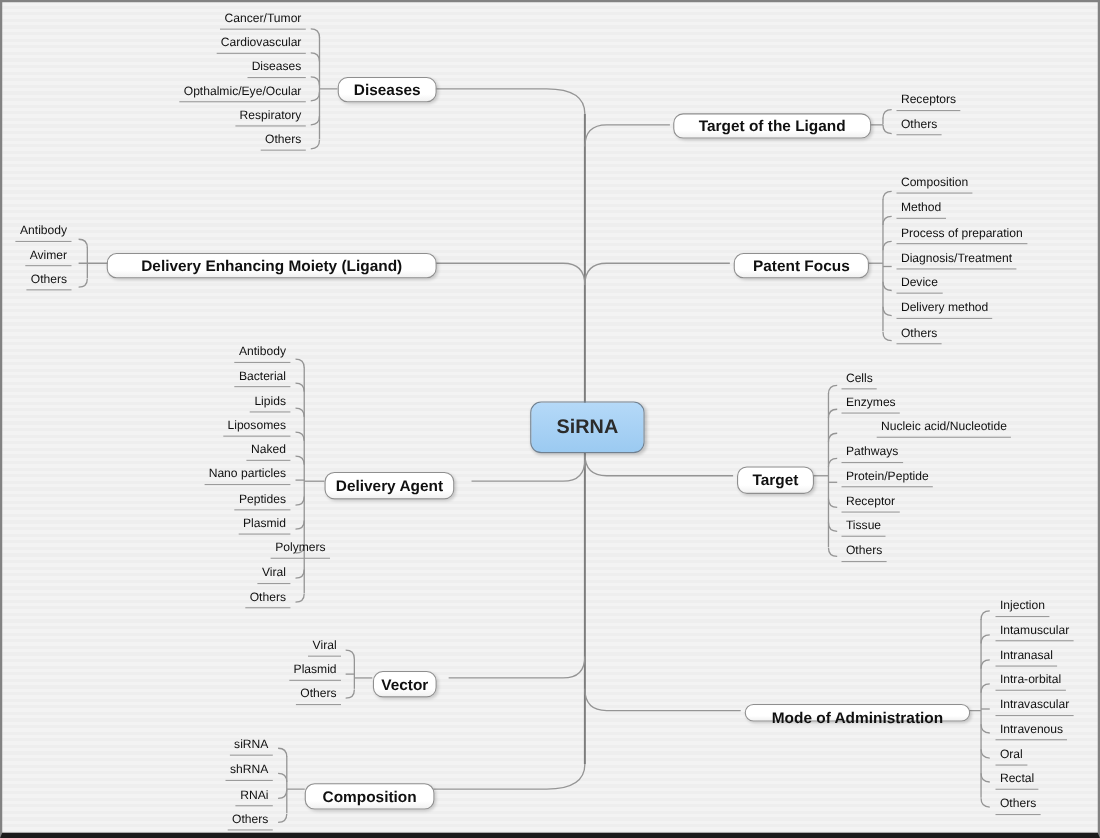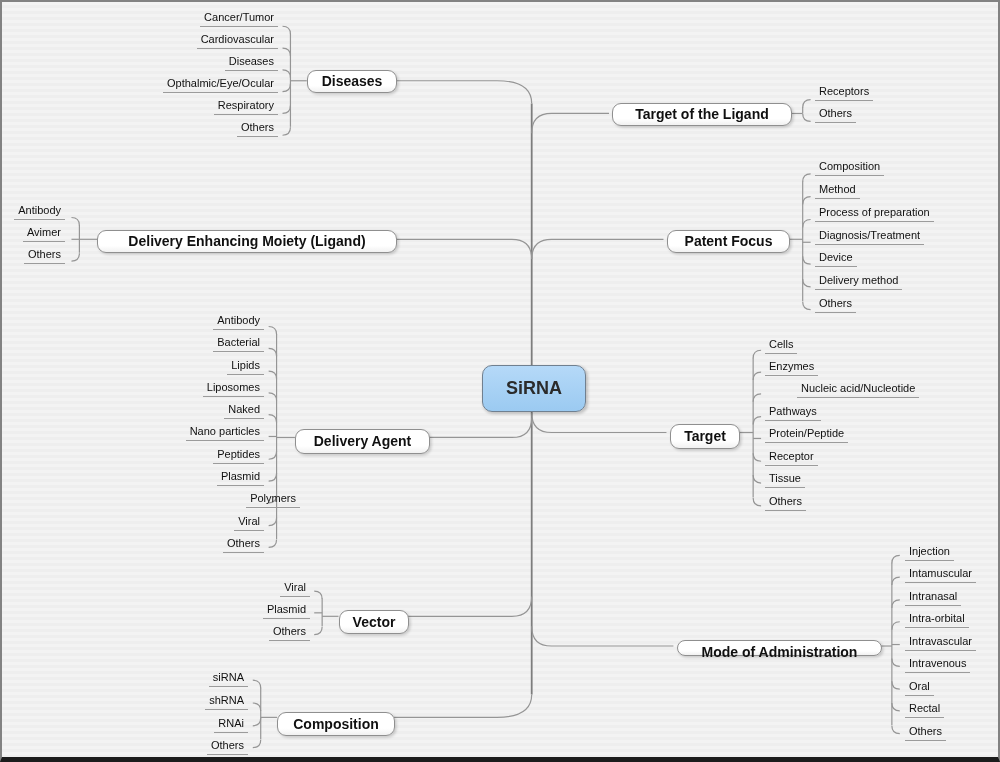--- a/index.html
+++ b/index.html
@@ -151,25 +151,25 @@
     <div class="leaf" style="right: 734px; top: 333px;">Bacterial</div>
     <div class="leaf" style="right: 734px; top: 356px;">Lipids</div>
     <div class="leaf" style="right: 734px; top: 378px;">Liposomes</div>
     <div class="leaf" style="right: 734px; top: 400px;">Naked</div>
     <div class="leaf" style="right: 734px; top: 422px;">Nano particles</div>
     <div class="leaf" style="right: 734px; top: 445px;">Peptides</div>
     <div class="leaf" style="right: 734px; top: 467px;">Plasmid</div>
     <div class="leaf" style="right: 698px; top: 489px;">Polymers</div>
     <div class="leaf" style="right: 734px; top: 512px;">Viral</div>
     <div class="leaf" style="right: 734px; top: 534px;">Others</div>
-    <div class="branch-box" style="left: 293px; top: 427px; width: 135px; height: 25px; line-height: 23px;">Delivery Agent</div>
+    <div class="branch-box" style="left: 293px; top: 427px; width: 118px; height: 25px; line-height: 23px;">Delivery Agent</div>
     <div class="leaf" style="right: 688px; top: 578px;">Viral</div>
     <div class="leaf" style="right: 688px; top: 600px;">Plasmid</div>
     <div class="leaf" style="right: 688px; top: 622px;">Others</div>
-    <div class="branch-box" style="left: 337px; top: 608px; width: 70px; height: 24px; line-height: 22px;">Vector</div>
+    <div class="branch-box" style="left: 337px; top: 608px; width: 58px; height: 24px; line-height: 22px;">Vector</div>
     <div class="leaf" style="right: 750px; top: 668px;">siRNA</div>
     <div class="leaf" style="right: 750px; top: 691px;">shRNA</div>
     <div class="leaf" style="right: 750px; top: 714px;">RNAi</div>
     <div class="leaf" style="right: 750px; top: 736px;">Others</div>
     <div class="branch-box" style="left: 275px; top: 710px; width: 118px; height: 24px; line-height: 22px;">Composition</div>
     <div class="leaf" style="left: 813px; top: 82px;">Receptors</div>
     <div class="leaf" style="left: 813px; top: 104px;">Others</div>
     <div class="branch-box" style="left: 610px; top: 101px; width: 180px; height: 23px; line-height: 21px;">Target of the Ligand</div>
     <div class="leaf" style="left: 813px; top: 157px;">Composition</div>
     <div class="leaf" style="left: 813px; top: 180px;">Method</div>

